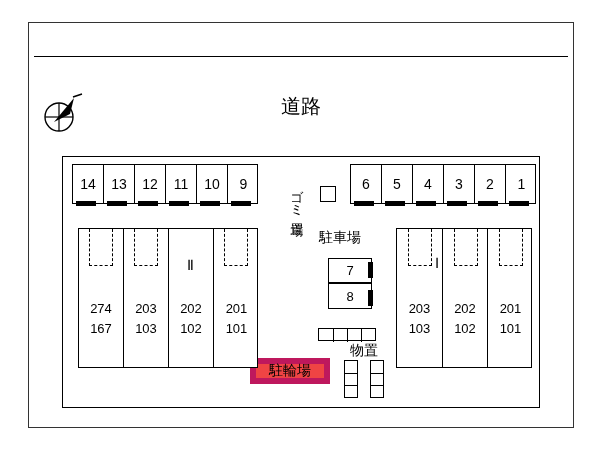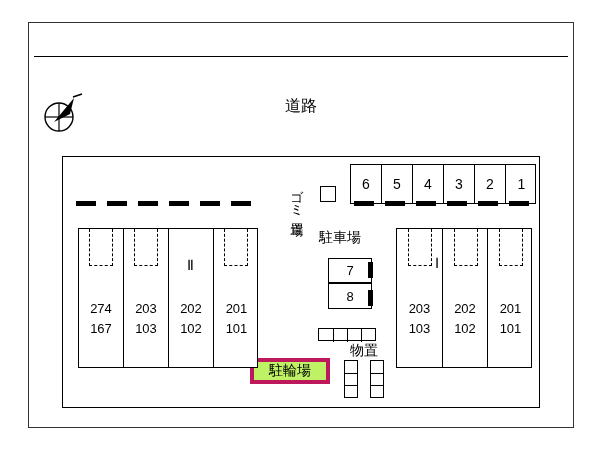--- a/index.html
+++ b/index.html
@@ -19,21 +19,21 @@
        font-size:13px;line-height:1;white-space:nowrap;}
   .blk{background:#000;position:absolute;}
   .hline{position:absolute;background:#000;height:1px;}
   .vline{position:absolute;background:#000;width:1px;}
 
   
   #frame{left:28px;top:22px;width:546px;height:406px;border:1px solid #333;}
 
   
   #roadline{left:34px;top:56px;width:534px;height:1px;background:#000;}
-  #road-label{left:268px;top:96px;width:66px;height:20px;font-size:16px;}
+  #road-label{left:268px;top:96px;width:66px;height:20px;font-size:20px;}
 
   
   #compass{left:40px;top:92px;width:48px;height:44px;}
 
   
   #site{left:62px;top:156px;width:478px;height:252px;border:1px solid #000;background:#fff;}
 
   
   .pstrip{border:1px solid #000;background:#fff;position:absolute;box-sizing:border-box;}
   .pcell{position:absolute;box-sizing:border-box;border-right:1px solid #000;
@@ -45,21 +45,21 @@
   .bldg{position:absolute;box-sizing:border-box;border:1px solid #000;background:#fff;}
   .unitcol{position:absolute;box-sizing:border-box;border-right:1px solid #000;}
   .unitcol.last{border-right:none;}
   .unitnum{position:absolute;font-size:13px;text-align:center;width:100%;}
   .romantag{position:absolute;font-size:14px;font-family:"Liberation Serif", serif;}
 
   
   .dash{position:absolute;border-left:1px dashed #000;border-right:1px dashed #000;border-bottom:1px dashed #000;}
 
   
-  .boxlabel{position:absolute;box-sizing:border-box;border:4px solid #be185d;background:#bef264;
+  .boxlabel{position:absolute;box-sizing:border-box;border:6px solid #be185d;background:#ef4444;
             display:flex;align-items:center;justify-content:center;font-size:13px;}
 
   
   #gomi{left:277px;top:178px;width:38px;height:40px;display:flex;flex-direction:column;
         align-items:center;justify-content:center;font-size:13px;line-height:1.15;}
   #gomi-box{left:320px;top:186px;width:16px;height:16px;}
 
   
   #chusha{left:312px;top:228px;width:56px;height:18px;font-size:14px;}
 
@@ -94,20 +94,28 @@
       <circle cx="19" cy="25" r="14" fill="none" stroke="#000" stroke-width="1.4"></circle>
       <line x1="5" y1="25" x2="33" y2="25" stroke="#000" stroke-width="1.2"></line>
       <line x1="19" y1="11" x2="19" y2="39" stroke="#000" stroke-width="1.2"></line>
       <polygon points="14,30 34,6 30,22" fill="#000"></polygon>
       <line x1="33" y1="5" x2="42" y2="2" stroke="#000" stroke-width="1.4"></line>
     </svg>
   </div>
 
   <div class="bx" id="site"></div>
 
+  <div class="pstrip" id="pk-left" style="left:72px;top:164px;width:186px;height:40px;">
+    <div class="pcell" style="left:0;top:0;width:31px;height:100%;">14</div>
+    <div class="pcell" style="left:31px;top:0;width:31px;height:100%;">13</div>
+    <div class="pcell" style="left:62px;top:0;width:31px;height:100%;">12</div>
+    <div class="pcell" style="left:93px;top:0;width:31px;height:100%;">11</div>
+    <div class="pcell" style="left:124px;top:0;width:31px;height:100%;">10</div>
+    <div class="pcell last" style="left:155px;top:0;width:31px;height:100%;">9</div>
+  </div>
 
   <div class="stopper" style="left:76px;top:201px;width:20px;"></div>
   <div class="stopper" style="left:107px;top:201px;width:20px;"></div>
   <div class="stopper" style="left:138px;top:201px;width:20px;"></div>
   <div class="stopper" style="left:169px;top:201px;width:20px;"></div>
   <div class="stopper" style="left:200px;top:201px;width:20px;"></div>
   <div class="stopper" style="left:231px;top:201px;width:20px;"></div>
 
   <div class="pstrip" id="pk-right" style="left:350px;top:164px;width:186px;height:40px;">
     <div class="pcell" style="left:0;top:0;width:31px;height:100%;">6</div>

